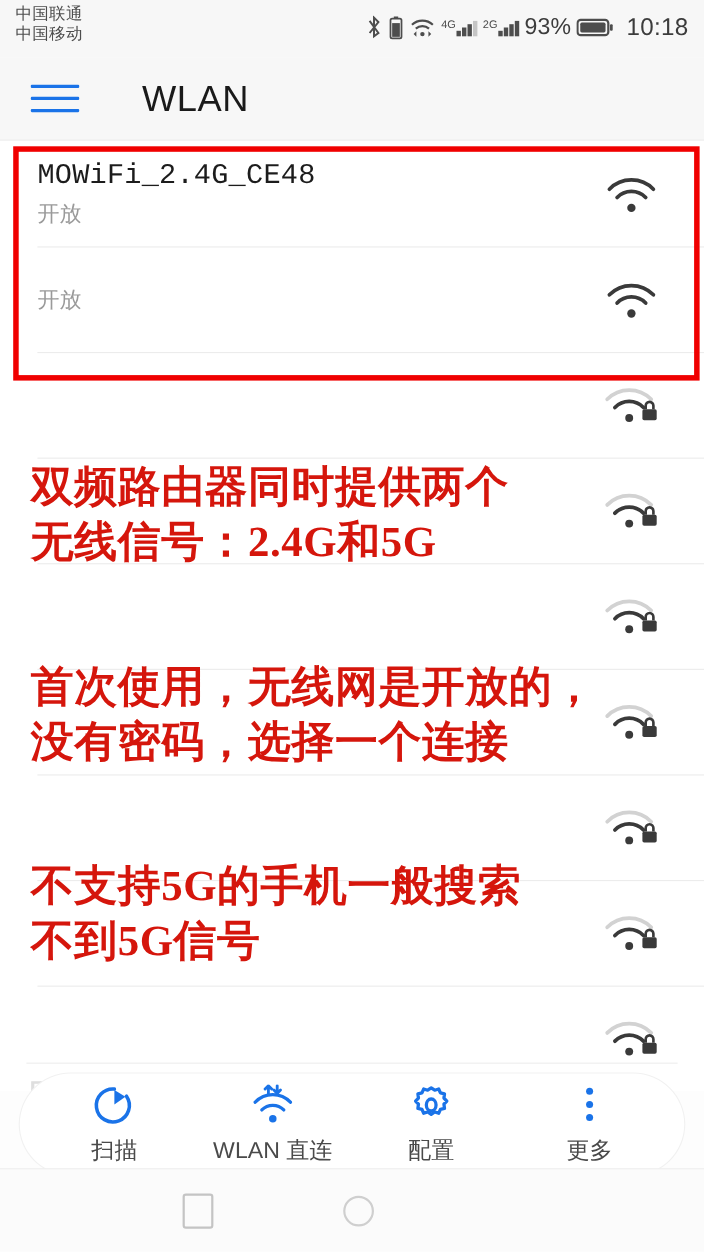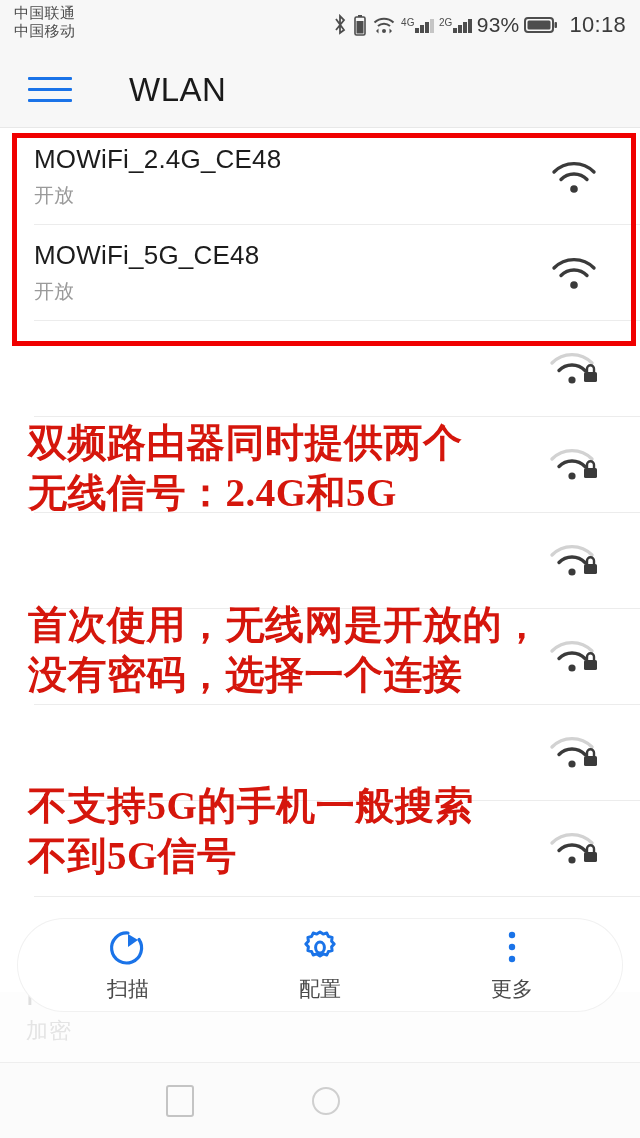--- a/index.html
+++ b/index.html
@@ -67,21 +67,21 @@
     height: 96px;
     display: flex; align-items: center; justify-content: space-between;
     padding: 0 36px 0 34px;
     background: #ffffff;
   }
   .row + .row::before {
     content: ""; position: absolute; left: 34px; right: 0; top: 0;
     height: 1px; background: #ececec;
   }
   .row .meta { display: flex; flex-direction: column; gap: 7px; }
-  .ssid { font-size: 26px; color: #1c1c1c; letter-spacing: .2px; }
+  .ssid { font-size: 26px; color: #1c1c1c; letter-spacing: .2px; font-family: Liberation Mono, monospace; }
   .sec  { font-size: 20px; color: #9a9a9a; }
   .wicon { width: 58px; height: 46px; flex: 0 0 58px; }
 
   
   #redbox {
     position: absolute; left: 12px; top: 133px;
     width: 624px; height: 213px;
     border: 5px solid #f00000;
     pointer-events: none;
   }
@@ -107,21 +107,21 @@
     color: #dedede;
     font-size: 30px;
     letter-spacing: 1px;
     user-select: none;
   }
   #ghost-ra { left: 26px; top: 978px; }
   #ghost-sub { left: 26px; top: 1016px; font-size: 22px; color: #e4e4e4; }
 
   
   #toolbar {
-    position: absolute; left: 18px; top: 919px;
+    position: absolute; left: 18px; top: 976px;
     width: 604px; height: 92px;
     background: #ffffff;
     border-radius: 46px;
     box-shadow: 0 0 0 1px #f1f1f1;
     display: flex; align-items: center; justify-content: space-around;
     padding: 0 14px;
   }
   .tb-item {
     display: flex; flex-direction: column; align-items: center; gap: 7px;
     width: 138px;
@@ -244,21 +244,20 @@
         <svg viewBox="0 0 58 46" width="58" height="46">
           <path d="M8 19 A28 28 0 0 1 48 19" fill="none" stroke="#3a3a3a" stroke-width="3.4" stroke-linecap="round"></path>
           <path d="M15 26.5 A18 18 0 0 1 41 26.5" fill="none" stroke="#3a3a3a" stroke-width="3.4" stroke-linecap="round"></path>
           <circle cx="28" cy="36" r="3.8" fill="#3a3a3a"></circle>
         </svg>
       </div>
     </div>
 
     <div class="row">
       <div class="meta">
-        <div class="ssid">MOWiFi_5G_CE48</div>
         <div class="sec">开放</div>
       </div>
       <div class="wicon">
         <svg viewBox="0 0 58 46" width="58" height="46">
           <path d="M8 19 A28 28 0 0 1 48 19" fill="none" stroke="#3a3a3a" stroke-width="3.4" stroke-linecap="round"></path>
           <path d="M15 26.5 A18 18 0 0 1 41 26.5" fill="none" stroke="#3a3a3a" stroke-width="3.4" stroke-linecap="round"></path>
           <circle cx="28" cy="36" r="3.8" fill="#3a3a3a"></circle>
         </svg>
       </div>
     </div>
@@ -397,20 +396,32 @@
     <div class="tb-item">
       <div class="tb-ico">
         <svg width="38" height="38" viewBox="0 0 38 38">
           <path d="M19 4 A15 15 0 1 0 30 10.5" fill="none" stroke="#1a73e8" stroke-width="3.2" stroke-linecap="round"></path>
           <path d="M19 5 L19 18 L29 11 Z" fill="#1a73e8"></path>
         </svg>
       </div>
       <div class="tb-label">扫描</div>
     </div>
 
+    <div class="tb-item">
+      <div class="tb-ico">
+        <svg width="42" height="38" viewBox="0 0 42 38">
+          <path d="M17 8 L17 1 M17 1 L14 4 M17 1 L20 4" fill="none" stroke="#1a73e8" stroke-width="2.6" stroke-linecap="round"></path>
+          <path d="M25 1 L25 8 M25 8 L22 5 M25 8 L28 5" fill="none" stroke="#1a73e8" stroke-width="2.6" stroke-linecap="round"></path>
+          <path d="M5 16 A22 22 0 0 1 37 16" fill="none" stroke="#1a73e8" stroke-width="3" stroke-linecap="round"></path>
+          <path d="M11 23 A14 14 0 0 1 31 23" fill="none" stroke="#1a73e8" stroke-width="3" stroke-linecap="round"></path>
+          <circle cx="21" cy="31" r="3.4" fill="#1a73e8"></circle>
+        </svg>
+      </div>
+      <div class="tb-label">WLAN 直连</div>
+    </div>
 
     <div class="tb-item">
       <div class="tb-ico">
         <svg width="38" height="38" viewBox="0 0 38 38">
           <path d="M19 3 l3.2 2.1 3.6-1.1 1.6 3.5 3.7.9 -.5 3.8 2.6 2.8 -2.6 2.8 .5 3.8 -3.7 .9 -1.6 3.5 -3.6-1.1 -3.2 2.1 -3.2-2.1 -3.6 1.1 -1.6-3.5 -3.7-.9 .5-3.8 -2.6-2.8 2.6-2.8 -.5-3.8 3.7-.9 1.6-3.5 3.6 1.1 Z" fill="none" stroke="#1a73e8" stroke-width="3" stroke-linejoin="round"></path>
           <ellipse cx="19" cy="18.5" rx="4.4" ry="5.4" fill="none" stroke="#1a73e8" stroke-width="3"></ellipse>
         </svg>
       </div>
       <div class="tb-label">配置</div>
     </div>

